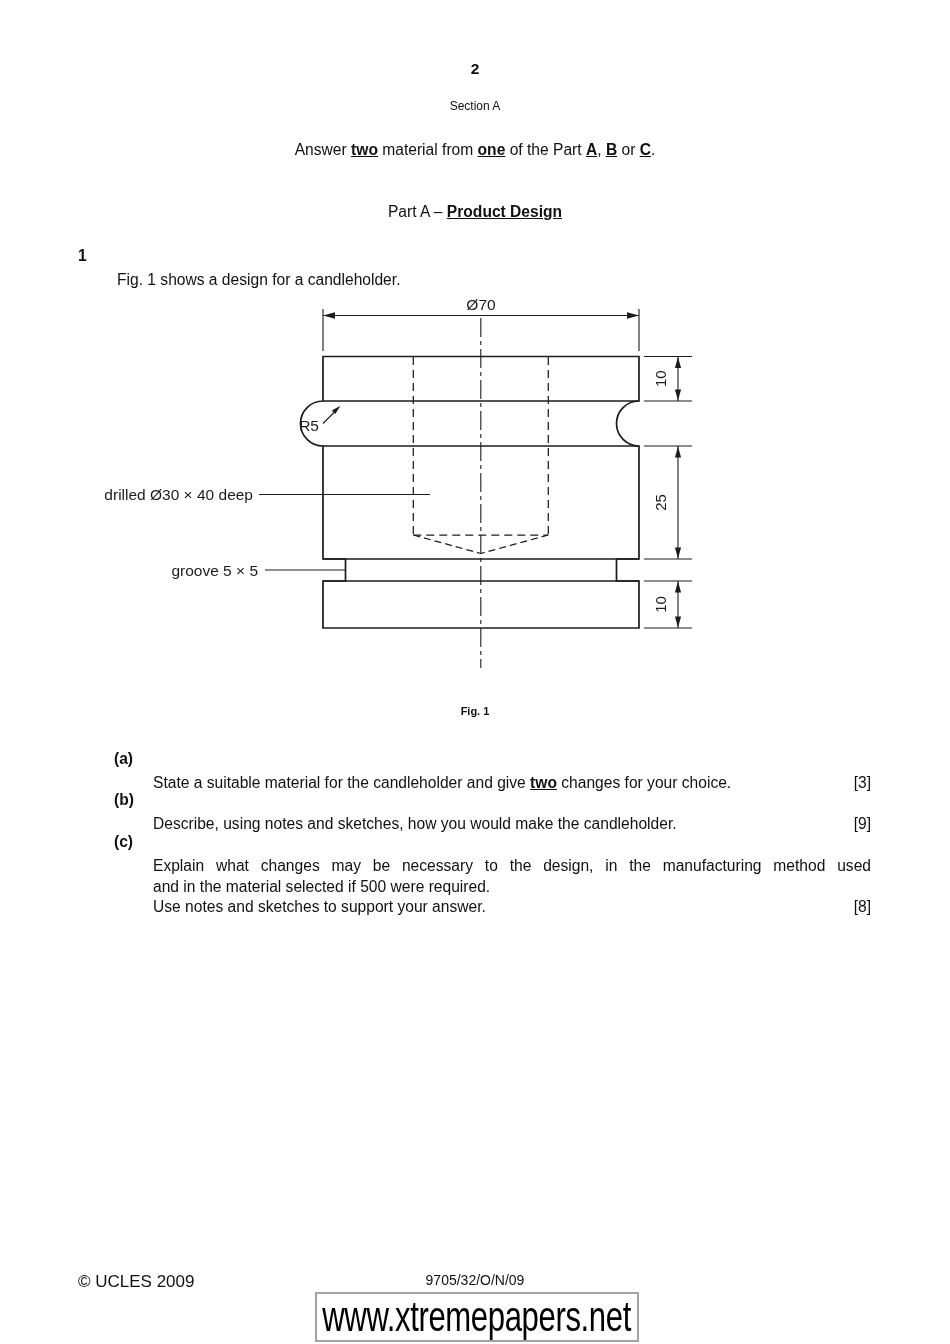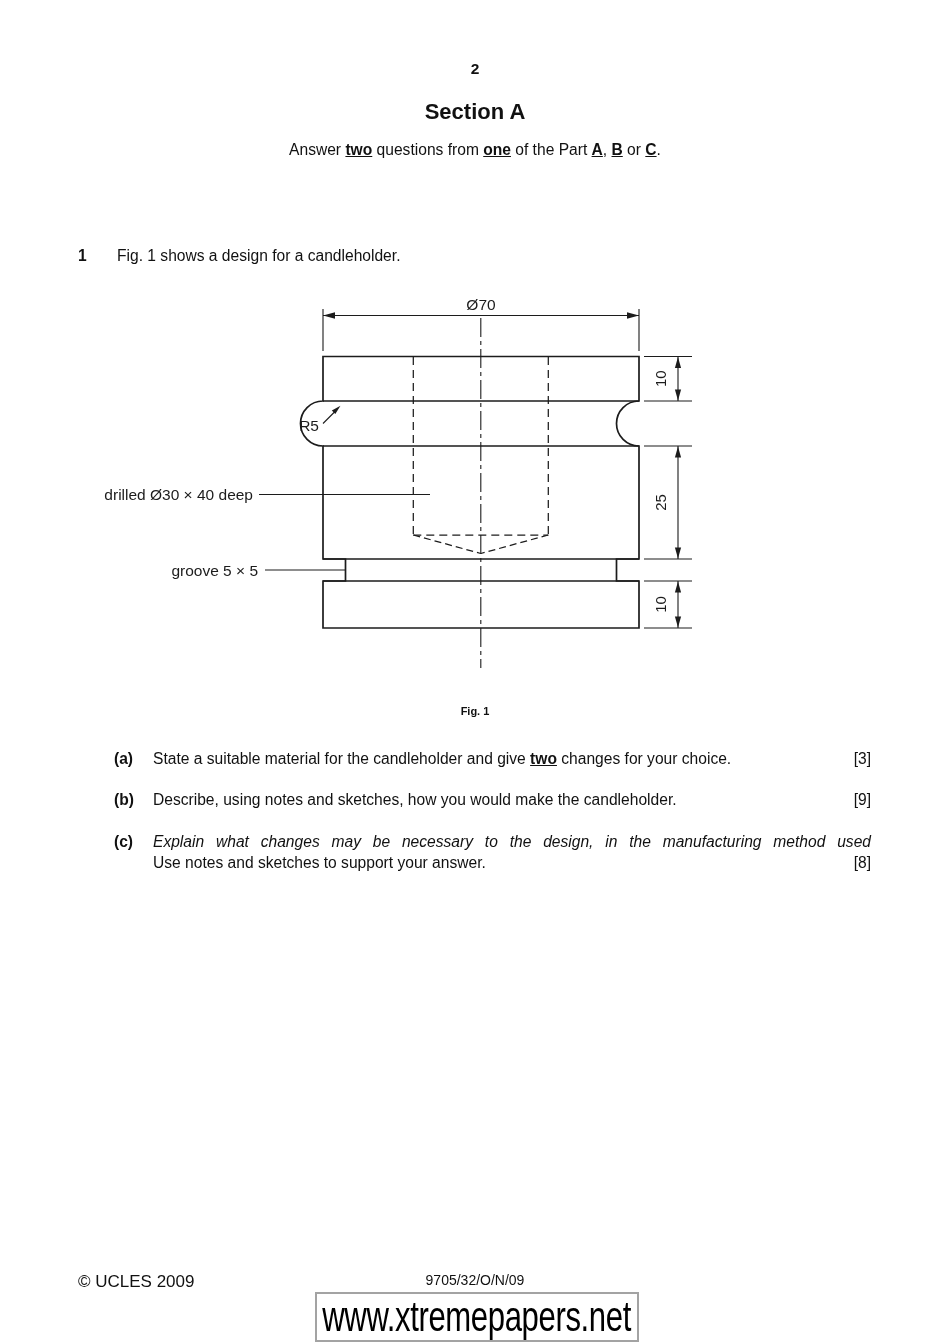--- a/index.html
+++ b/index.html
@@ -6,34 +6,34 @@
   .page{
     position:relative;width:950px;height:1344px;background:#ffffff;
     font-family:"Liberation Sans","DejaVu Sans",sans-serif;color:#111;
     overflow:hidden;margin:0 auto;
   }
   .abs{position:absolute;}
   .center{left:0;width:950px;text-align:center;}
   .b{font-weight:bold;text-decoration:underline;}
   .body-text{font-size:15.6px;line-height:20.5px;}
   .pagenum{top:60px;font-size:15.5px;font-weight:bold;}
-  .section-title{top:99px;font-size:22px;font-weight:bold;}
+  .section-title{top:99px;font-size:12px;font-weight:normal;}
   .instruction{top:141px;font-size:15.6px;}
   .part-title{top:203px;font-size:15.6px;}
   .intro-row{top:246px;left:78px;right:79px;}
   .q-num{position:absolute;left:0;top:0;font-weight:bold;}
-  .row-text{display:block;margin-left:39px;}
+  .row-text{display:block;margin-left:39px;margin-top:24px;}
   .fig-caption{top:705px;font-size:11px;font-weight:bold;}
   .qrow{left:114px;right:79px;}
   .qrow-a{top:749px;}
   .qrow-b{top:790px;}
   .qrow-c{top:832px;}
   .q-label{position:absolute;left:0;top:0;font-weight:bold;}
   .marks{position:absolute;right:0;bottom:0;}
-  .just{text-align:justify;text-align-last:justify;font-style:italic;}
+  .just{text-align:justify;text-align-last:justify;}
   .c-line3{position:relative;}
   .figure-svg{left:80px;top:290px;}
   .footer-copyright{left:78px;top:1272px;font-size:17px;}
   .footer-code{top:1272px;font-size:14px;}
   .watermark-box{
     left:315px;top:1292px;width:320px;height:46px;border:2px solid #a3a3a3;
     display:flex;align-items:center;justify-content:center;background:#fff;
   }
   .watermark-text{
     display:inline-block;font-size:42px;white-space:nowrap;
@@ -43,22 +43,23 @@
 </style>
 </head>
 <body>
 
 <div class="page">
 
   <div class="abs center pagenum">2</div>
 
   <div class="abs center section-title">Section A</div>
 
-  <div class="abs center instruction"><span>Answer </span><span class="b">two</span><span> questions from </span><span class="b">one</span><span> of the Part </span><span class="b">A</span><span>, </span><span class="b">B</span><span> or </span><span class="b">C</span><span>.</span></div>
+  <div class="abs center instruction"><span>Answer </span><span class="b">two</span><span> material from </span><span class="b">one</span><span> of the Part </span><span class="b">A</span><span>, </span><span class="b">B</span><span> or </span><span class="b">C</span><span>.</span></div>
 
+  <div class="abs center part-title"><span>Part A – </span><span class="b">Product Design</span></div>
 
   <div class="abs intro-row body-text">
     <span class="q-num">1</span>
     <span class="row-text">Fig. 1 shows a design for a candleholder.</span>
   </div>
 
   <svg class="abs figure-svg" width="620" height="400" viewBox="80 290 620 400">
     <g stroke="#1c1c1c" fill="none" stroke-linecap="butt" stroke-linejoin="miter">
 
       <path stroke-width="1.7" d="M323 356.5 H639 V401 A22.5 22.5 0 0 0 639 446 V559 H616.5 V581 H639 V628 H323 V581 H345.5 V559 H323 V446 A22.5 22.5 0 0 1 323 401 V356.5 Z"></path>
@@ -113,20 +114,21 @@
   <div class="abs qrow qrow-b body-text">
     <span class="q-label">(b)</span>
     <span class="row-text">Describe, using notes and sketches, how you would make the candleholder.</span>
     <span class="marks">[9]</span>
   </div>
 
   <div class="abs qrow qrow-c body-text">
     <span class="q-label">(c)</span>
     <div class="row-text">
       <div class="just">Explain what changes may be necessary to the design, in the manufacturing method used</div>
+      <div>and in the material selected if 500 were required.</div>
       <div class="c-line3">
         <span>Use notes and sketches to support your answer.</span>
         <span class="marks">[8]</span>
       </div>
     </div>
   </div>
 
   <div class="abs footer-copyright">© UCLES 2009</div>
   <div class="abs center footer-code">9705/32/O/N/09</div>
 

